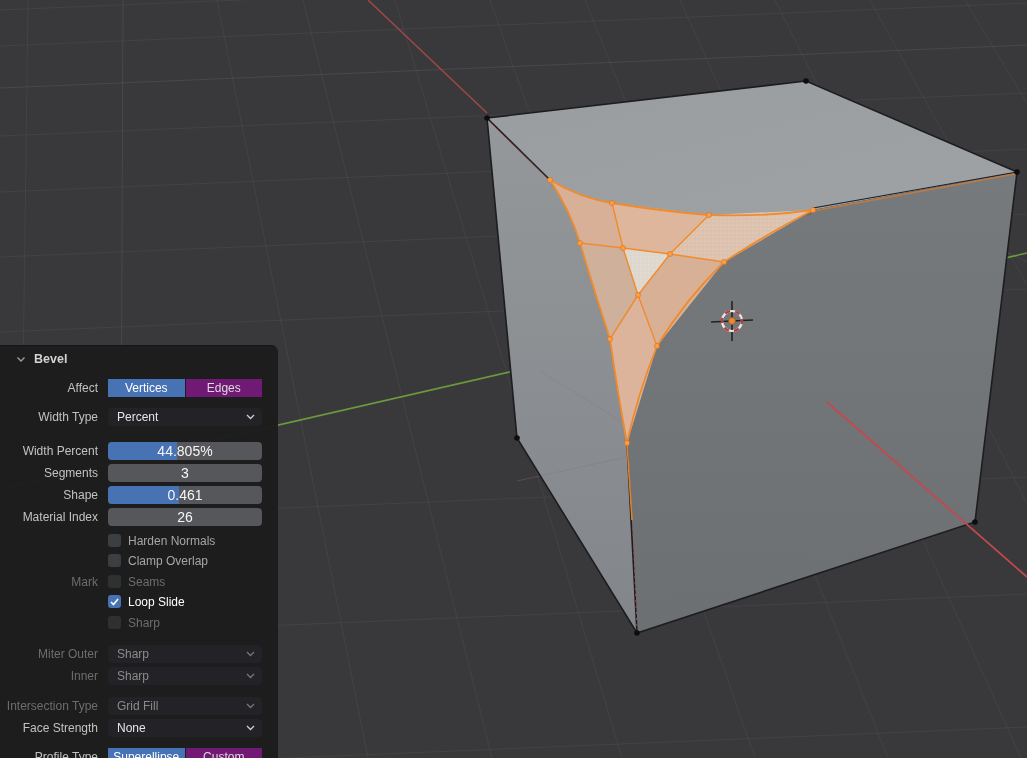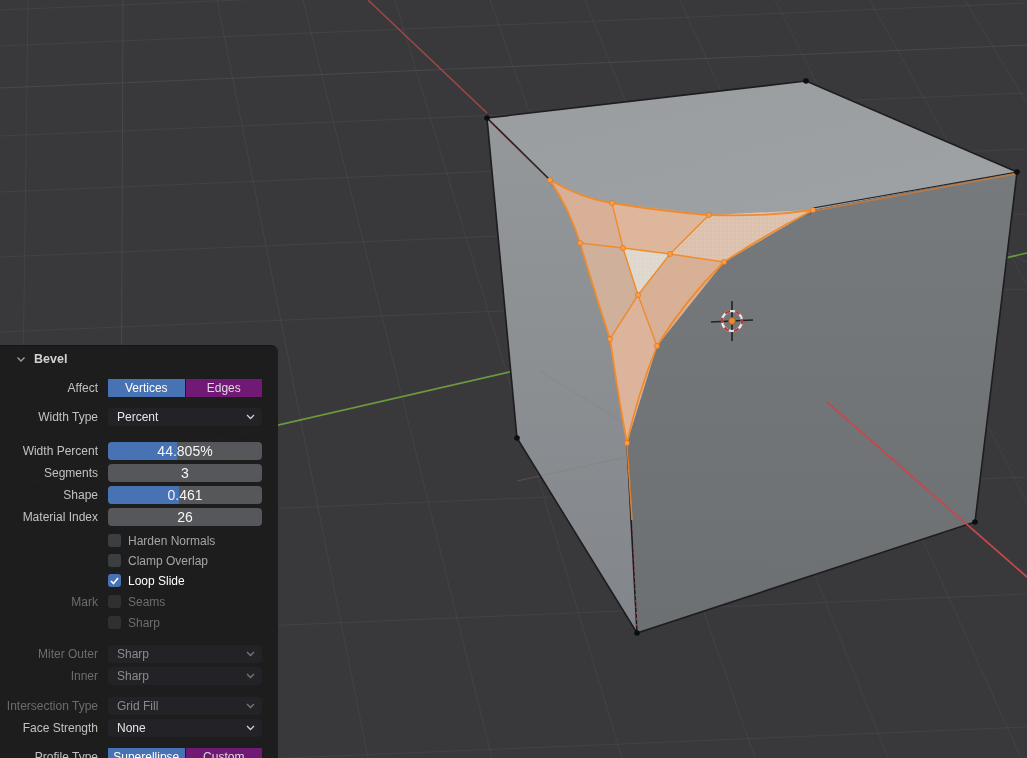--- a/index.html
+++ b/index.html
@@ -292,45 +292,45 @@
     <div class="widget" style="display:flex;align-items:center;">
       <span class="cbox">
         <svg width="9" height="8" viewBox="0 0 9 8">
               <path d="M1 4 L3.5 6.5 L8 1" fill="none" stroke="#fff" stroke-width="1.6"></path>
             </svg>
       </span>
       <span class="cblabel">Clamp Overlap</span>
     </div>
   </div>
 
+  <div class="row chk" style="margin-top:6px">
+    <div class="rlabel dim">Mark</div>
+    <div class="widget" style="display:flex;align-items:center;">
+      <span class="cbox disabled">
+        <svg width="9" height="8" viewBox="0 0 9 8">
+              <path d="M1 4 L3.5 6.5 L8 1" fill="none" stroke="#fff" stroke-width="1.6"></path>
+            </svg>
+      </span>
+      <span class="cblabel dim">Seams</span>
+    </div>
+  </div>
+
   <div class="row chk" style="margin-top:5px">
     <div class="rlabel"></div>
     <div class="widget" style="display:flex;align-items:center;">
       <span class="cbox checked">
         <svg width="9" height="8" viewBox="0 0 9 8">
               <path d="M1 4 L3.5 6.5 L8 1" fill="none" stroke="#fff" stroke-width="1.6"></path>
             </svg>
       </span>
       <span class="cblabel bright">Loop Slide</span>
     </div>
   </div>
 
   <div class="row chk" style="margin-top:6px">
-    <div class="rlabel dim">Mark</div>
-    <div class="widget" style="display:flex;align-items:center;">
-      <span class="cbox disabled">
-        <svg width="9" height="8" viewBox="0 0 9 8">
-              <path d="M1 4 L3.5 6.5 L8 1" fill="none" stroke="#fff" stroke-width="1.6"></path>
-            </svg>
-      </span>
-      <span class="cblabel dim">Seams</span>
-    </div>
-  </div>
-
-  <div class="row chk" style="margin-top:6px">
     <div class="rlabel"></div>
     <div class="widget" style="display:flex;align-items:center;">
       <span class="cbox disabled">
         <svg width="9" height="8" viewBox="0 0 9 8">
               <path d="M1 4 L3.5 6.5 L8 1" fill="none" stroke="#fff" stroke-width="1.6"></path>
             </svg>
       </span>
       <span class="cblabel dim">Sharp</span>
     </div>
   </div>

